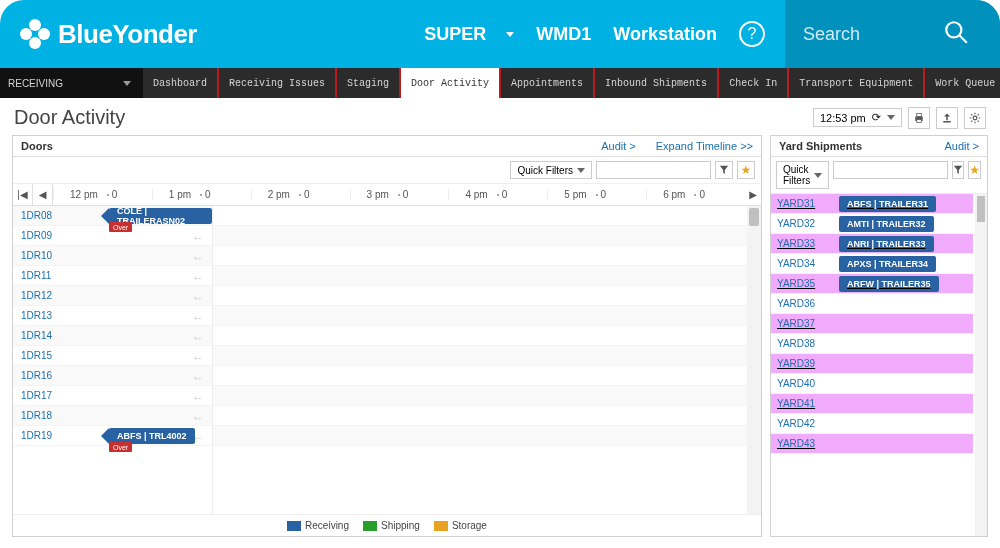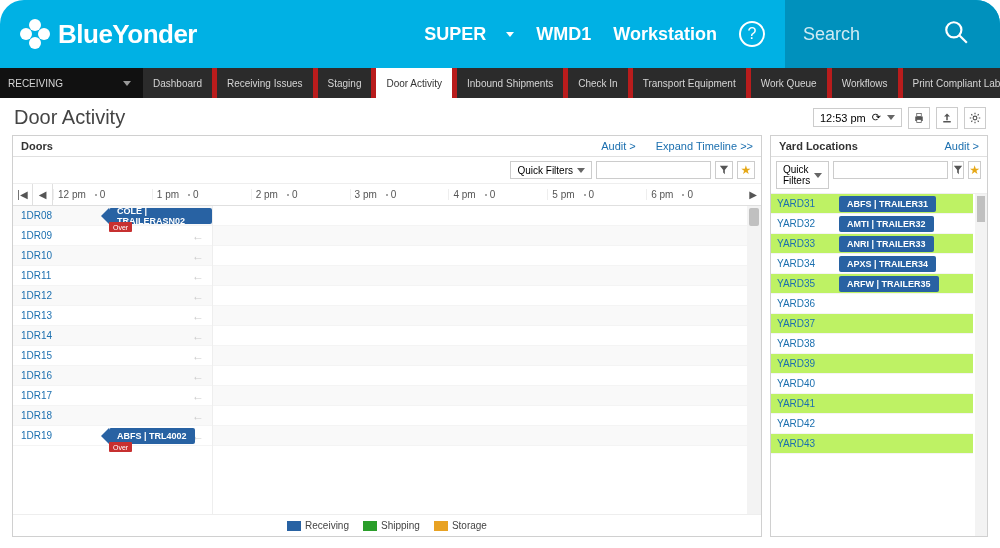--- a/index.html
+++ b/index.html
@@ -18,21 +18,21 @@
 .help-circle { width: 26px; height: 26px; border: 2px solid #fff; border-radius: 50%; display: flex; align-items: center; justify-content: center; font-size: 16px;}
 .search-area { width: 215px; height: 68px; background: #0091bd; display: flex; align-items: center; margin-left: 20px; padding: 0 18px; }
 .search-area input { background: transparent; border: none; color: #fff; font-size: 18px; width: 140px; outline: none; }
 .search-area input::placeholder { color: #cfeaf3; }
 .search-icon svg { width: 26px; height: 26px; stroke: #fff; fill: none; stroke-width: 2; }
 
 .navbar { height: 30px; background: #2b2b2b; display: flex; align-items: stretch; color: #d5d5d5; font-size: 10px; position: relative; }
 .nav-section { background: #111; display: flex; align-items: center; padding: 0 12px 0 8px; gap: 60px; }
 .nav-section .caret-down { border-top-color: #999; }
 .nav-tabs { display: flex; align-items: stretch; }
-.nav-tab { padding: 0 10px; border-right: 5px solid #b91c1c; display: flex; align-items: center; cursor: pointer; white-space: nowrap; }
+.nav-tab { padding: 0 10px; border-right: 2px solid #b91c1c; display: flex; align-items: center; cursor: pointer; white-space: nowrap; font-family: Liberation Mono, monospace; }
 .nav-tab.active { background: #fff; color: #333; }
 
 .pagehead { display: flex; align-items: center; padding: 8px 14px 6px; }
 .pagehead h1 { font-size: 20px; font-weight: 400; color: #444; }
 .toolbar-right { margin-left: auto; display: flex; align-items: center; gap: 6px; }
 .time-box { border: 1px solid #ccc; padding: 2px 6px; font-size: 11px; display: flex; align-items: center; gap: 6px; cursor: pointer;}
 .tool-btn { width: 22px; height: 22px; border: 1px solid #ccc; display: flex; align-items: center; justify-content: center; cursor: pointer;}
 .tool-btn svg { width: 12px; height: 12px; fill: #555; }
 
 .content { display: flex; gap: 8px; padding: 0 12px 8px; height: calc(100% - 68px - 30px - 40px); }
@@ -50,21 +50,21 @@
 .icon-btn { width: 18px; height: 18px; border: 1px solid #ccc; display: flex; align-items:center; justify-content:center; cursor: pointer;}
 .star-btn { color: #e6a817; font-size: 12px; }
 .funnel-btn svg { width: 10px; height: 10px; fill: #555;}
 
 .timeline { flex: 1; display: flex; flex-direction: column; min-height: 0; position: relative; }
 .time-head { height: 22px; border-bottom: 1px solid #e0e0e0; display: flex; align-items: center; font-size: 10px; color: #555; }
 .time-head .cur { width: 160px; padding-left: 8px; border-right: 1px solid #e0e0e0; height: 100%; display: flex; align-items:center; }
 .head-btns { display: flex; height: 100%; }
 .head-btns .hb { width: 20px; border-right: 1px solid #e0e0e0; display: flex; align-items:center; justify-content:center; cursor: pointer; font-size: 10px;}
 .time-scale { flex: 1; display: flex; overflow: hidden; position: relative;}
-.time-slot { flex: 1; border-left: 1px solid #eee; padding-left: 4px; display: flex; align-items:center; gap: 3px;}
+.time-slot { flex: 1; border-left: 1px solid #eee; padding-left: 16px; display: flex; align-items:center; gap: 3px;}
 .time-slot .min-dot { width: 2px; height: 2px; background: #888; border-radius: 50%; margin-left: 6px;}
 .time-end { width: 16px; display: flex; align-items: center; justify-content: center; cursor: pointer;}
 
 .rows-area { flex: 1; overflow: hidden; display: flex; position: relative;}
 .rows-left { width: 200px; overflow-y: auto; border-right: 1px solid #eee;}
 .door-row { height: 20px; display: flex; align-items: center; padding-left: 8px; font-size: 10px; color: #1b6faf; border-bottom: 1px solid #f4f4f4; position: relative; cursor: pointer;}
 .door-row.alt { background: #f9f9f9; }
 .arrow-in { position: absolute; right: 8px; color: #ccc; font-size: 12px;}
 .rows-right { flex: 1; position: relative; overflow: hidden;}
 .row-bg { height: 20px; border-bottom: 1px solid #f4f4f4;}
@@ -77,21 +77,21 @@
 .ruler-v { position: absolute; right: 15px; top: 0; bottom: 0; width: 20px; font-size: 8px; color: #555;}
 .tick { position: absolute; right: 2px; }
 
 .legend { height: 22px; display: flex; align-items: center; justify-content: center; gap: 14px; font-size: 10px; color: #444; border-top: 1px solid #eee;}
 .leg-item { display: flex; align-items: center; gap: 4px;}
 .leg-sw { width: 14px; height: 10px; }
 
 .yard-body { flex: 1; overflow: hidden; position: relative;}
 .yard-inner { overflow-y: auto; height: 100%; padding-right: 14px;}
 .yard-row { height: 20px; display: flex; align-items: center; border-bottom: 1px solid #f4f4f4; font-size: 10px;}
-.yard-row.alt { background: #bef264;}
+.yard-row.alt { background: #f0abfc; text-decoration: underline;}
 .yard-label { width: 62px; color: #1b6faf; padding-left: 6px; cursor: pointer;}
 .yard-chip { height: 16px; background: #2862a3; color: #fff; font-size: 9px; font-weight: bold; display: flex; align-items:center; padding: 0 8px; border-radius: 2px; margin-left: 6px; cursor: pointer;}
 .yard-scroll { position: absolute; right: 0; top: 0; bottom: 0; width: 12px; background: #f3f3f3;}
 .yard-thumb { width: 8px; background: #c0c0c0; margin: 2px auto; height: 26px;}
 </style>
 </head>
 <body>
 
 <div class="topbar">
   <div class="logo">
@@ -128,20 +128,21 @@
 <div class="navbar">
   <div class="nav-section">
       <span>RECEIVING</span>
       <span class="caret-down"></span>
     </div>
   <div class="nav-tabs" id="nav-tabs">
       <div class="nav-tab">Dashboard</div>
       <div class="nav-tab">Receiving Issues</div>
       <div class="nav-tab">Staging</div>
       <div class="nav-tab active">Door Activity</div>
+      <div class="nav-tab">Appointments</div>
       <div class="nav-tab">Inbound Shipments</div>
       <div class="nav-tab">Check In</div>
       <div class="nav-tab">Transport Equipment</div>
       <div class="nav-tab">Work Queue</div>
       <div class="nav-tab">Workflows</div>
       <div class="nav-tab">Print Compliant Labels</div>
     </div>
 
 </div>
 
@@ -299,21 +300,21 @@
           <div class="leg-item">
             <span class="leg-sw" style="background:#e8a223"></span>
             <span>Storage</span>
           </div>
         </div>
     </div>
   </div>
 
   <div class="panel panel-right">
     <div class="panel-head">
-      <span class="title">Yard Locations</span>
+      <span class="title">Yard Shipments</span>
       <span class="link">Audit &gt;</span>
     </div>
     <div class="filter-row">
       <div class="filter-btn">
           <span>Quick Filters</span>
           <span class="caret-down"></span>
         </div>
       <input class="filter-input" style="">
       <div class="icon-btn funnel-btn">
           <svg viewBox="0 0 12 12">

